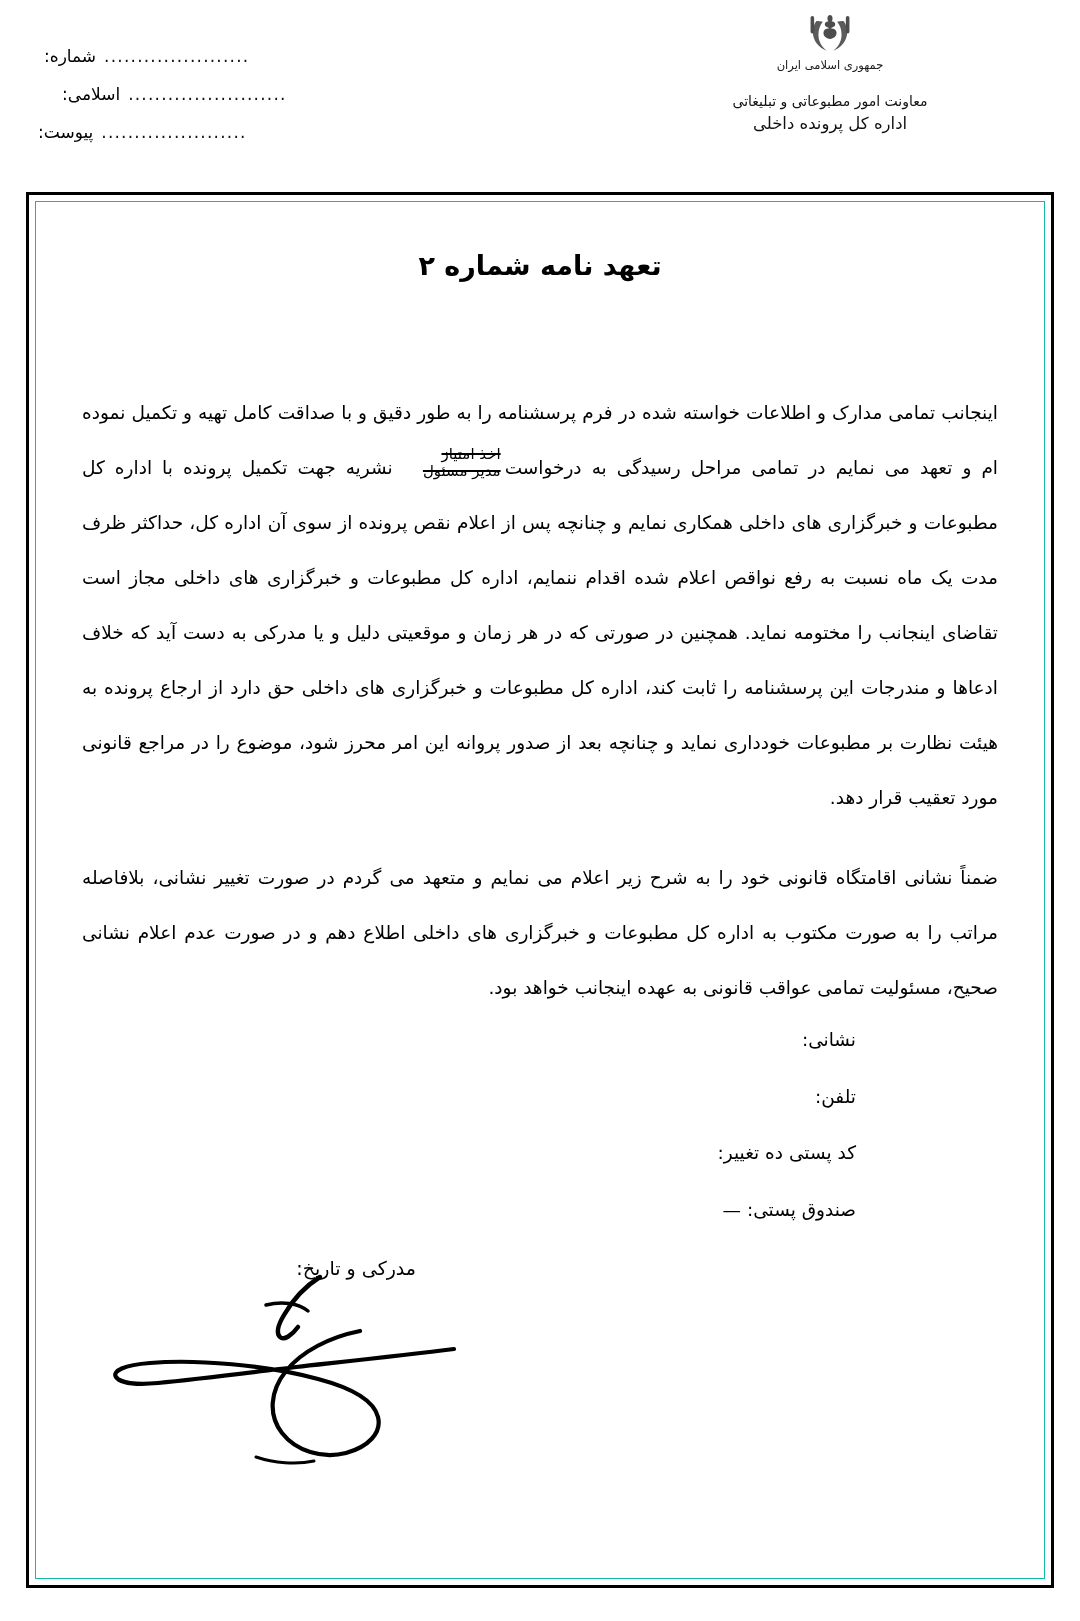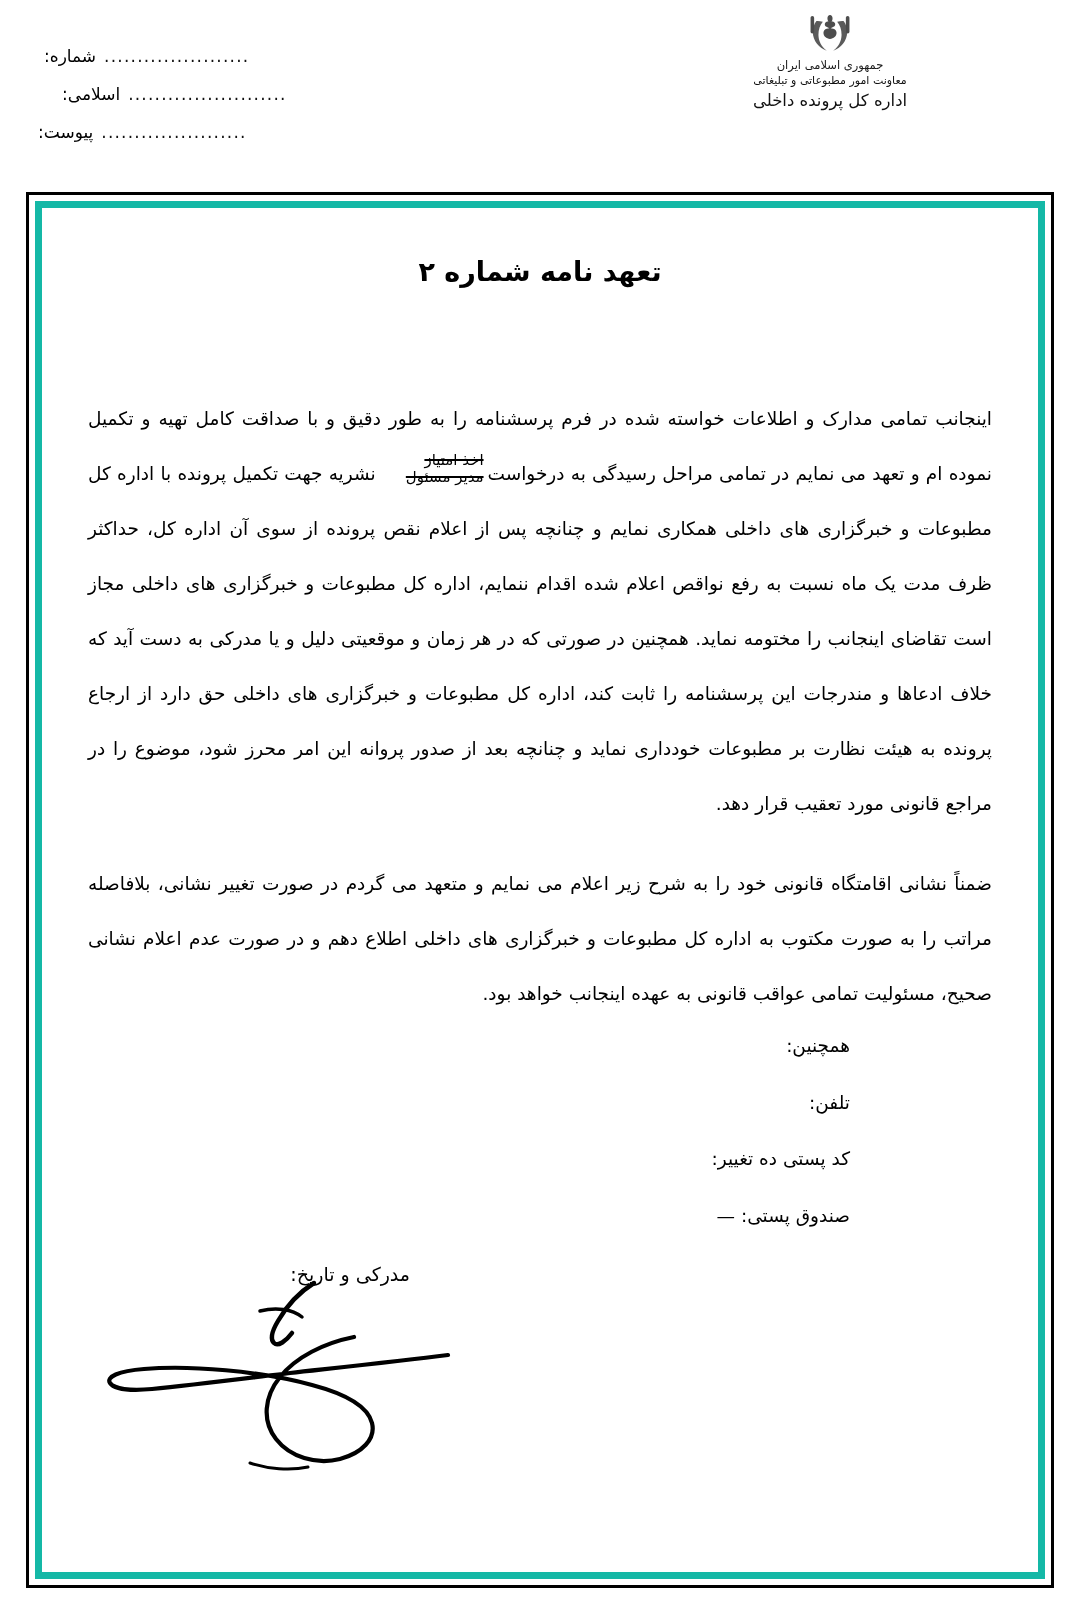--- a/index.html
+++ b/index.html
@@ -38,31 +38,31 @@
     display: block;
     margin: 0 auto 1px auto;
     width: 52px;
     height: 44px;
   }
   .emblem-caption {
     font-size: 11.5px;
     letter-spacing: .3px;
     color: #1a1a1a;
     line-height: 1.1;
-    margin-bottom: 1px;
+    margin-bottom: 19px;
   }
   .ministry {
     font-size: 25px;
     font-weight: bold;
     line-height: 1.25;
     letter-spacing: .2px;
     color: #000;
   }
   .dept1 {
-    font-size: 11px;
+    font-size: 14px;
     line-height: 1.5;
     color: #111;
   }
   .dept2 {
     font-size: 16.5px;
     line-height: 1.5;
     color: #111;
   }
 
   .meta-block {
@@ -106,21 +106,21 @@
     border: 3px solid #000;
     box-sizing: border-box;
     background: #fff;
   }
   .frame-inner {
     position: absolute;
     top: 6px;
     left: 6px;
     right: 6px;
     bottom: 6px;
-    border: 7px solid #14b8a6;
+    border: 1px solid #14b8a6;
     box-sizing: border-box;
     padding: 26px 38px 20px 38px;
     overflow: hidden;
   }
 
   .doc-title {
     text-align: center;
     font-size: 27px;
     font-weight: bold;
     letter-spacing: .2px;
@@ -243,21 +243,21 @@
     <div class="doc-title">تعهد نامه شماره ۲</div>
 
     <div class="body-copy">
       <p><span>اینجانب تمامی مدارک و اطلاعات خواسته شده در فرم پرسشنامه را به طور دقیق و با صداقت کامل تهیه و تکمیل نموده ام و تعهد می نمایم در تمامی مراحل رسیدگی به درخواست</span><span class="strike-stack"><span class="sline up">اخذ امتیاز</span><span class="sline dn">مدیر مسئول</span></span><span>نشریه جهت تکمیل پرونده با اداره کل مطبوعات و خبرگزاری های داخلی همکاری نمایم و چنانچه پس از اعلام نقص پرونده از سوی آن اداره کل، حداکثر ظرف مدت یک ماه نسبت به رفع نواقص اعلام شده اقدام ننمایم، اداره کل مطبوعات و خبرگزاری های   داخلی مجاز است تقاضای اینجانب را مختومه نماید. همچنین در صورتی که در هر زمان و موقعیتی دلیل و یا مدرکی به دست آید که خلاف ادعاها و مندرجات این پرسشنامه را ثابت کند، اداره کل مطبوعات و خبرگزاری های داخلی حق دارد از ارجاع پرونده به هیئت نظارت بر مطبوعات خودداری نماید و چنانچه بعد از صدور پروانه این امر محرز شود، موضوع را در مراجع قانونی مورد تعقیب قرار دهد.</span></p>
       <div class="para-gap"></div>
       <p>ضمناً نشانی اقامتگاه قانونی خود را به شرح زیر اعلام می نمایم و متعهد می گردم در صورت تغییر نشانی،   بلافاصله مراتب را به صورت مکتوب به اداره کل مطبوعات و خبرگزاری های داخلی اطلاع دهم و در صورت عدم اعلام نشانی صحیح، مسئولیت تمامی عواقب قانونی به عهده اینجانب خواهد بود.</p>
     </div>
 
     <div class="fields">
       <div class="field-row">
-        <span>همچنین:</span>
+        <span>نشانی:</span>
         <span></span>
       </div>
       <div class="field-row">
         <span>تلفن:</span>
         <span></span>
       </div>
       <div class="field-row">
         <span>کد پستی ده تغییر:</span>
         <span></span>
       </div>

